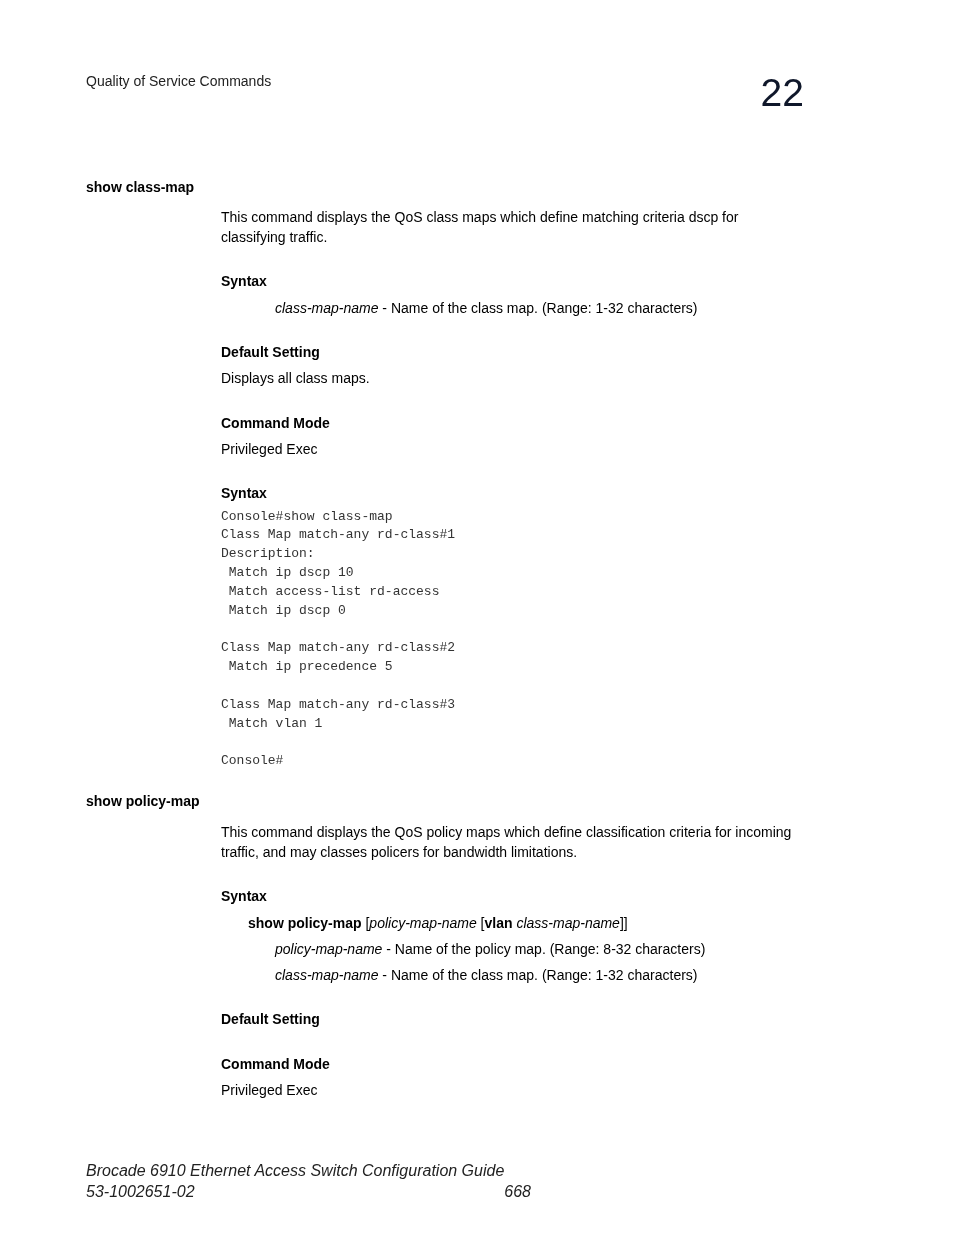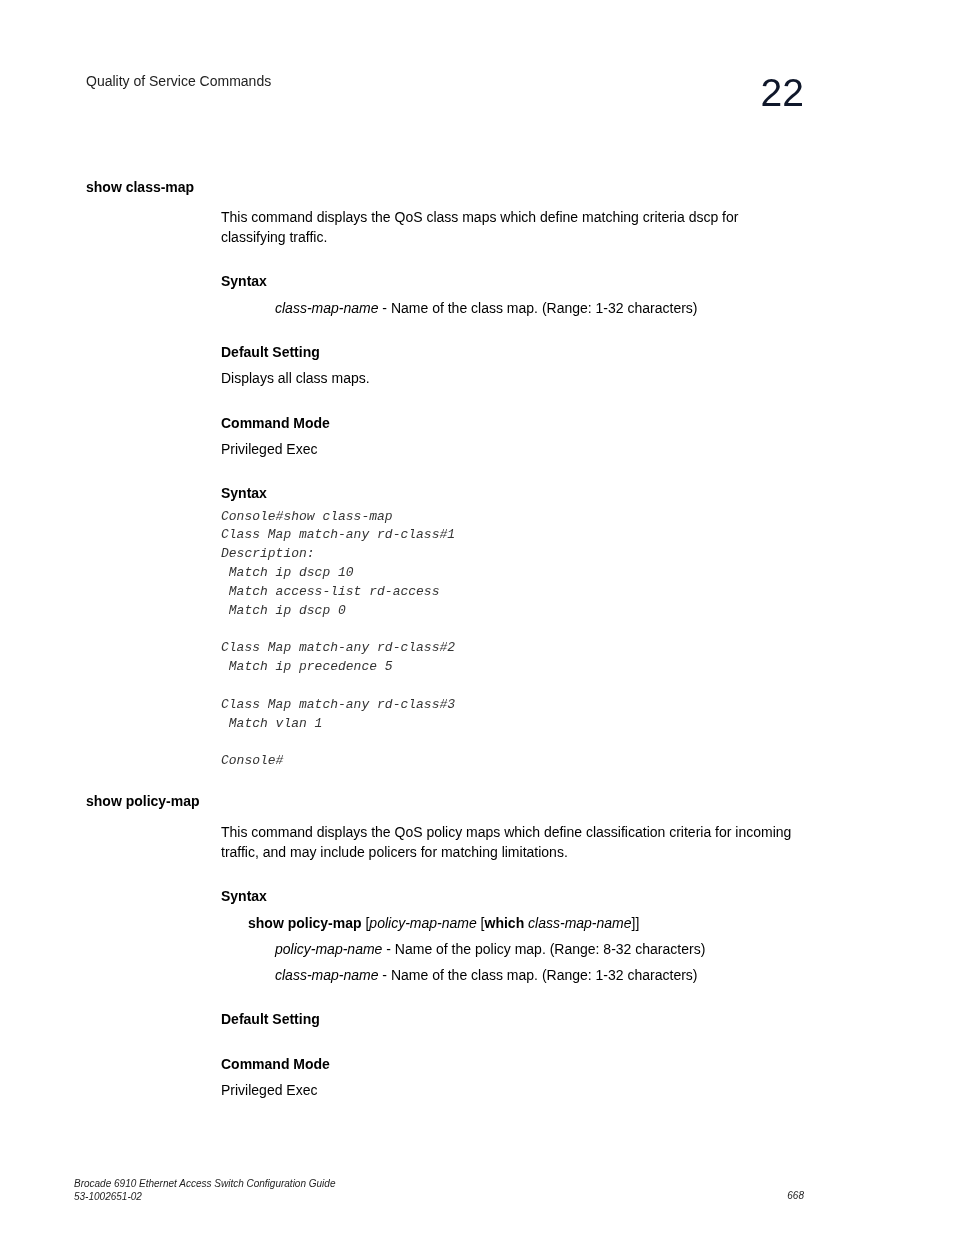--- a/index.html
+++ b/index.html
@@ -61,32 +61,31 @@
     margin: 6px 0 6px 54px;
   }
   .param-name { font-style: italic; }
   pre.code {
     font-family: "Courier New", Courier, monospace;
     font-size: 13px;
     line-height: 1.45;
     white-space: pre;
     margin: 4px 0 0 0;
     color: #333;
-    font-style: italic;
   }
   .footer {
     position: absolute;
-    left: 74px;
+    left: 86px;
     right: 66px;
     bottom: 32px;
     display: flex;
-    justify-content: space-between;
+    justify-content: flex-start;
     align-items: flex-end;
     font-style: italic;
-    font-size: 10px;
+    font-size: 16px;
     color: #222;
   }
   .footer-left { line-height: 1.3; }
   .footer-right { font-style: italic; }
 </style>
 </head>
 <body>
 
 <div class="page">
 
@@ -125,25 +124,25 @@
 Class Map match-any rd-class#3
  Match vlan 1
 
 Console#</pre>
     </div>
   </div>
 
   <div>
     <div class="left-heading">show policy-map</div>
     <div class="content-block">
-      <div class="body-text">This command displays the QoS policy maps which define classification criteria for incoming traffic, and may include policers for matching limitations.</div>
+      <div class="body-text">This command displays the QoS policy maps which define classification criteria for incoming traffic, and may classes policers for bandwidth limitations.</div>
 
       <div class="sub-heading">Syntax</div>
       <div class="syntax-line">
-        <span class="syntax-cmd-bold">show policy-map</span><span> [</span><span class="syntax-cmd-ital">policy-map-name</span><span> [</span><span class="syntax-cmd-bold">which</span><span> </span><span class="syntax-cmd-ital">class-map-name</span><span>]]</span>
+        <span class="syntax-cmd-bold">show policy-map</span><span> [</span><span class="syntax-cmd-ital">policy-map-name</span><span> [</span><span class="syntax-cmd-bold">vlan</span><span> </span><span class="syntax-cmd-ital">class-map-name</span><span>]]</span>
       </div>
       <div class="param-line">
         <span class="param-name">policy-map-name</span><span> - Name of the policy map. (Range: 8-32 characters)</span>
       </div>
       <div class="param-line">
         <span class="param-name">class-map-name</span><span> - Name of the class map. (Range: 1-32 characters)</span>
       </div>
 
       <div class="sub-heading">Default Setting</div>
 

